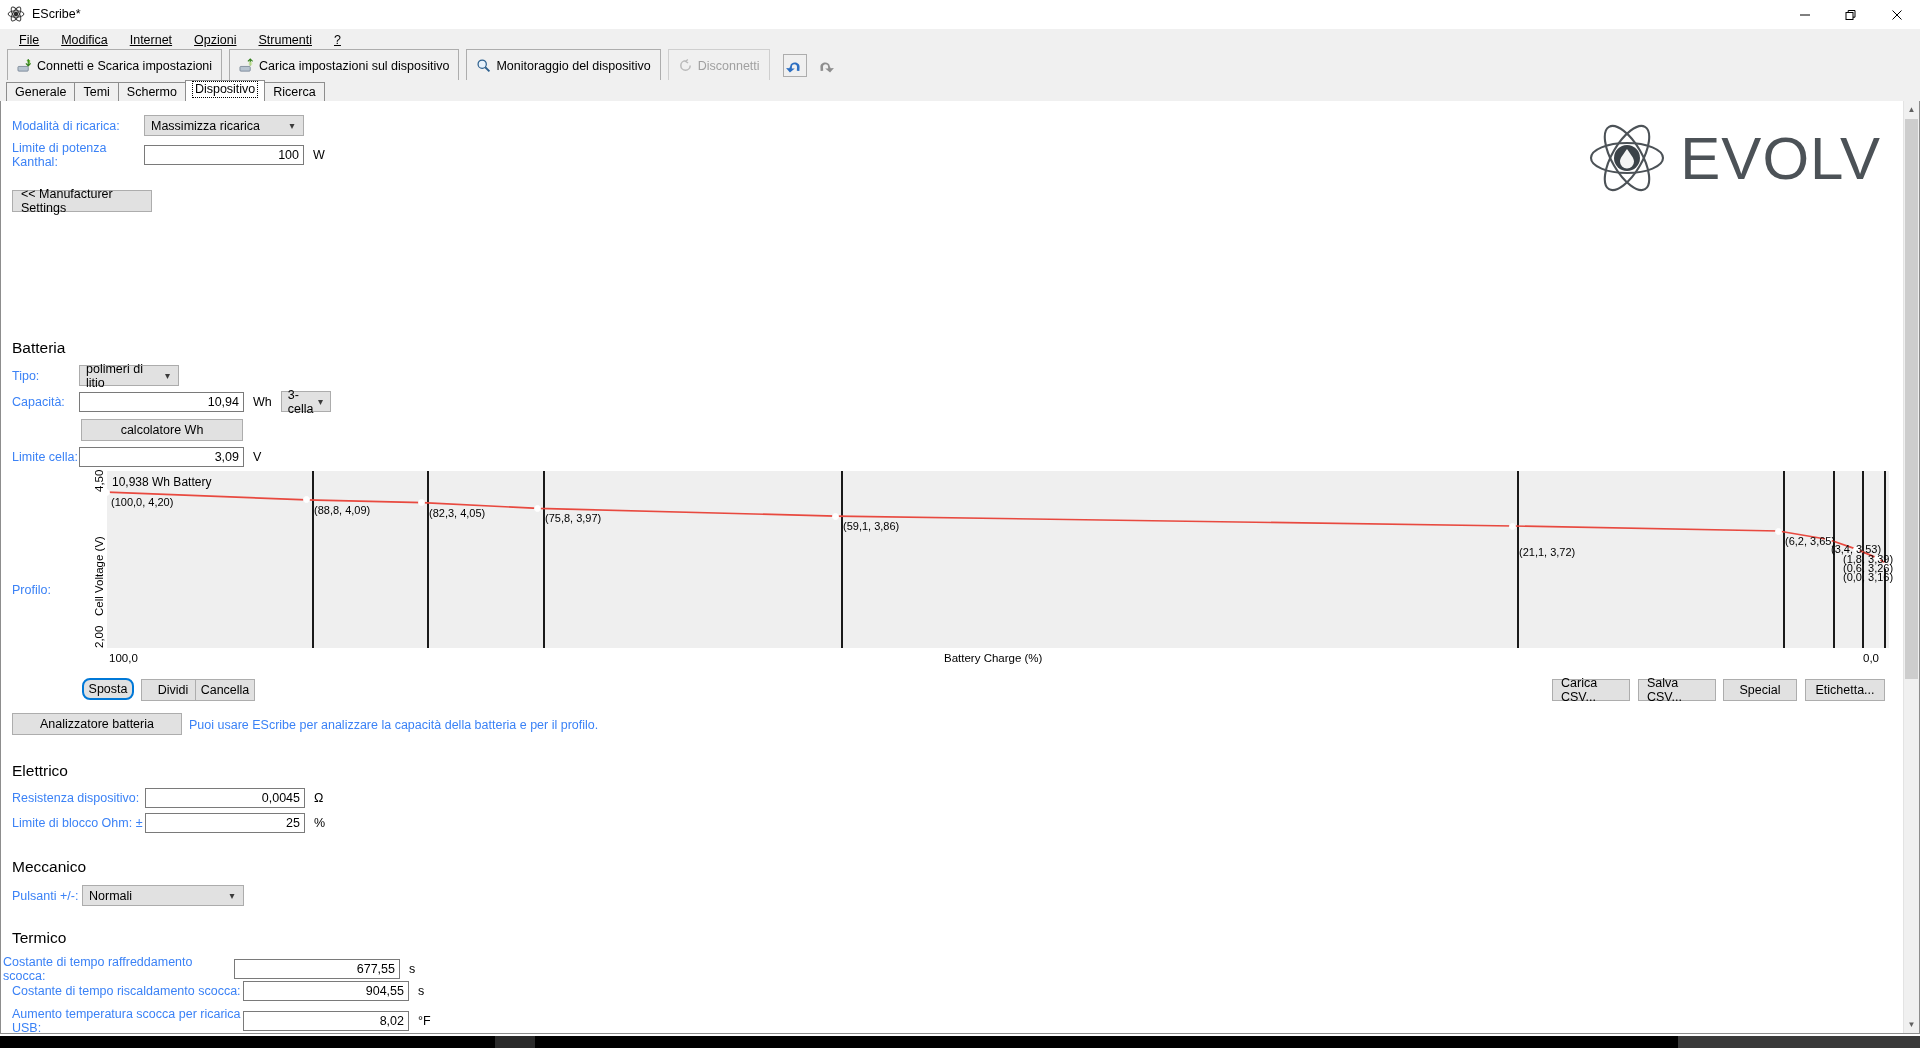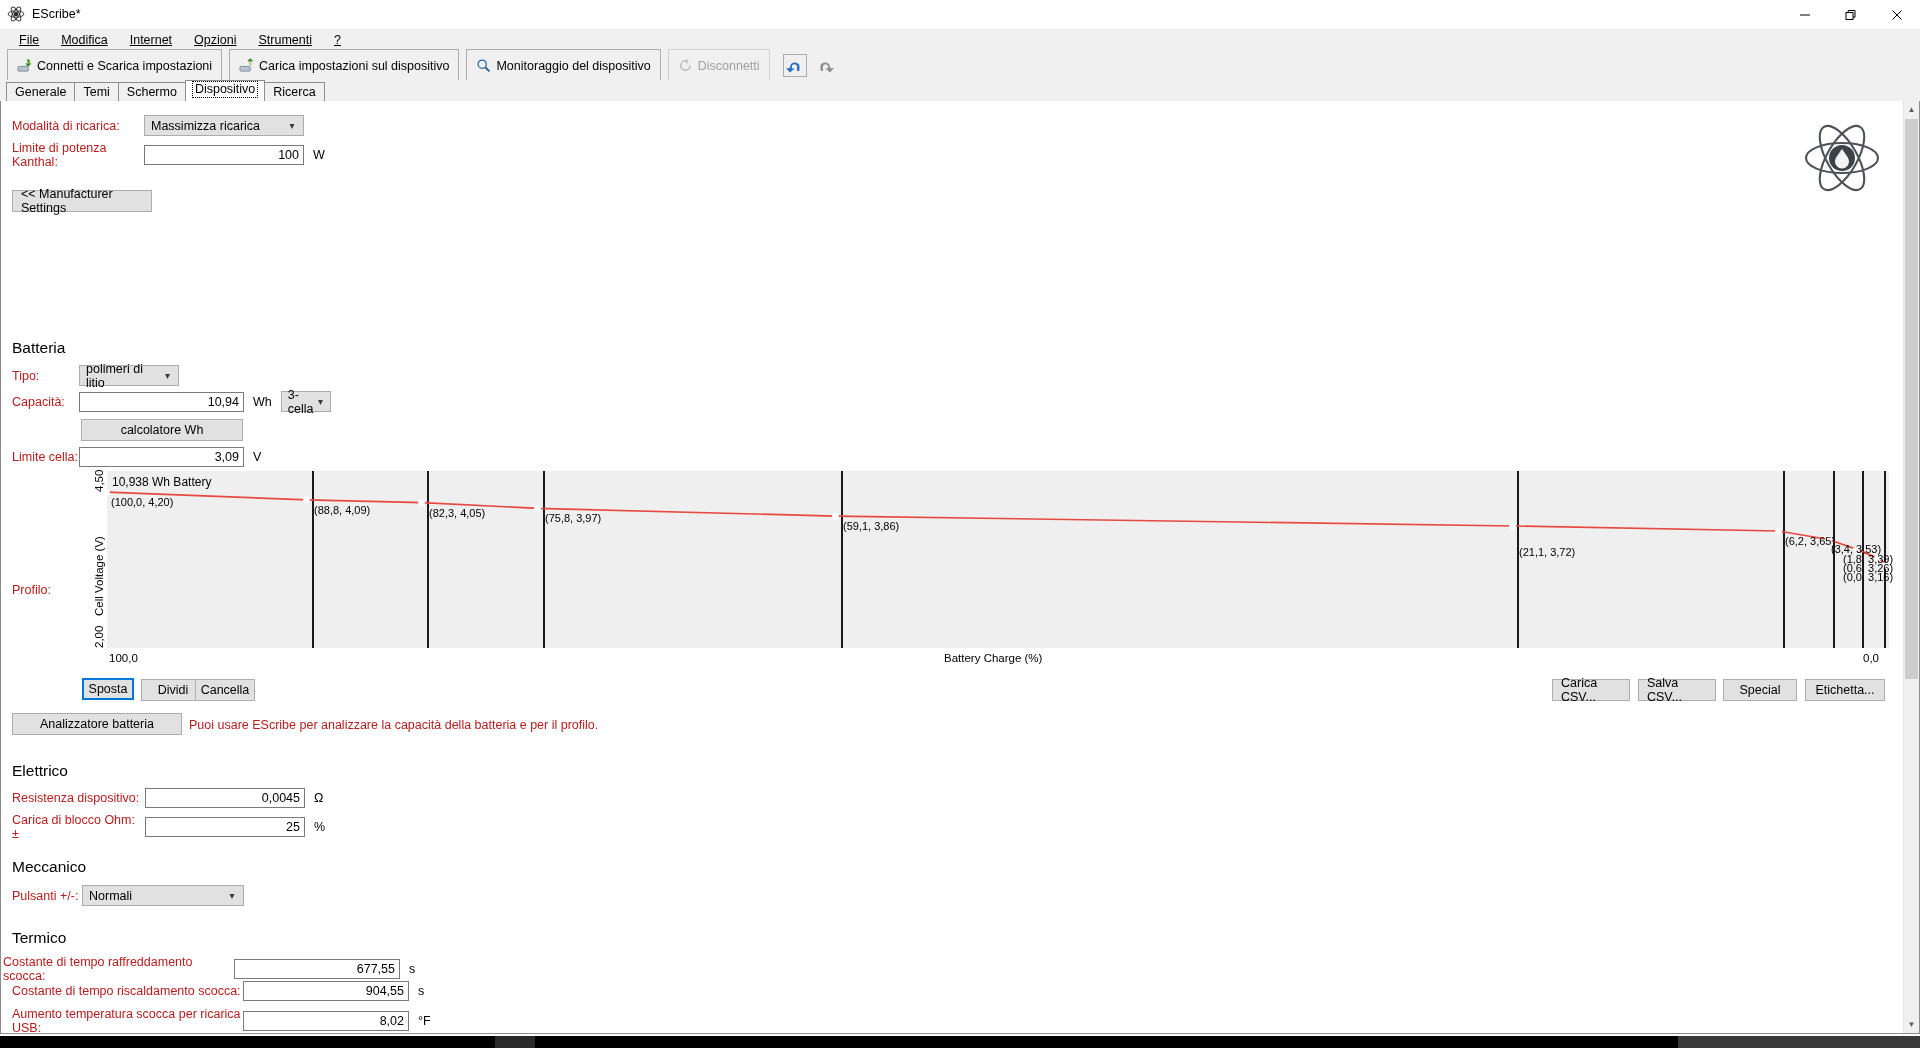--- a/index.html
+++ b/index.html
@@ -126,21 +126,21 @@
     height: 933px;
     background: #ffffff;
     border: 1px solid #8d8d8d;
     border-top: none;
     margin: 0 0 0 0;
     overflow: hidden;
   }
 
   
   .row { display: flex; align-items: center; }
-  .lbl { font-size: 12.5px; color: #b91c1c; }
+  .lbl { font-size: 12.5px; color: #3b82f6; }
   .txtbox {
     height: 20px;
     border: 1px solid #7a7a7a;
     background: #ffffff;
     font-size: 12.5px;
     text-align: right;
     padding: 1px 4px 0 4px;
     line-height: 17px;
     color: #000;
   }
@@ -346,20 +346,21 @@
   <div style="position:absolute; right:38px; top:22px; display:flex; align-items:center; gap:14px;">
     <svg width="78" height="70" viewBox="0 0 78 70">
       <g fill="none" stroke="#4c5257" stroke-width="2.1">
         <ellipse cx="39" cy="35" rx="36" ry="15"></ellipse>
         <ellipse cx="39" cy="35" rx="36" ry="15" transform="rotate(60 39 35)"></ellipse>
         <ellipse cx="39" cy="35" rx="36" ry="15" transform="rotate(120 39 35)"></ellipse>
       </g>
       <circle cx="39" cy="35" r="13" fill="#3b4248"></circle>
       <path d="M39 26 C43 32, 46 35, 46 38.5 A7 7 0 0 1 32 38.5 C32 35, 35 32, 39 26 Z" fill="#f4f4f4"></path>
     </svg>
+    <span style="font-size:60px; letter-spacing:1px; color:#4c5257;">EVOLV</span>
   </div>
 
   <div class="section-title" style="position:absolute; left:11px; top:238px;">Batteria</div>
 
   <div class="row" style="position:absolute; left:11px; top:264px;">
     <span class="lbl" style="width:67px;">Tipo:</span>
     <div class="combo" style="width:100px;">
       <span>polimeri di litio</span>
       <span class="caret">▾</span>
     </div>
@@ -434,21 +435,21 @@
       <div class="pt-label" style="left:1736px;  top:83px;">(1,8, 3,39)</div>
       <div class="pt-label" style="left:1736px;  top:92px;">(0,6, 3,26)</div>
       <div class="pt-label" style="left:1736px;  top:101px;">(0,0, 3,16)</div>
     </div>
 
     <div class="axis-txt" style="left:30px; top:181px;">100,0</div>
     <div class="axis-txt" style="left:865px; top:181px;">Battery Charge (%)</div>
     <div class="axis-txt" style="left:1784px; top:181px;">0,0</div>
   </div>
 
-  <div class="btn sel" style="position:absolute; left:81px; top:577px; width:52px;">
+  <div class="btn sel" style="position:absolute; left:81px; top:577px; width:52px;border-radius:8px;">
     <span>Sposta</span>
   </div>
   <div class="btn" style="position:absolute; left:140px; top:578px; width:64px;">
     <span>Dividi</span>
   </div>
   <div class="btn" style="position:absolute; left:194px; top:578px; width:60px;">
     <span>Cancella</span>
   </div>
 
   <div class="btn" style="position:absolute; left:1551px; top:578px; width:78px;">
@@ -471,21 +472,21 @@
 
   <div class="section-title" style="position:absolute; left:11px; top:661px;">Elettrico</div>
 
   <div class="row" style="position:absolute; left:11px; top:687px;">
     <span class="lbl" style="width:133px;">Resistenza dispositivo:</span>
     <div class="txtbox" style="width:160px;">0,0045</div>
     <span class="unit" style="margin-left:9px;">Ω</span>
   </div>
 
   <div class="row" style="position:absolute; left:11px; top:712px;">
-    <span class="lbl" style="width:133px;">Carica di blocco Ohm: ±</span>
+    <span class="lbl" style="width:133px;">Limite di blocco Ohm: ±</span>
     <div class="txtbox" style="width:160px;">25</div>
     <span class="unit" style="margin-left:9px;">%</span>
   </div>
 
   <div class="section-title" style="position:absolute; left:11px; top:757px;">Meccanico</div>
 
   <div class="row" style="position:absolute; left:11px; top:784px;">
     <span class="lbl" style="width:70px;">Pulsanti +/-:</span>
     <div class="combo" style="width:162px;">
       <span>Normali</span>

